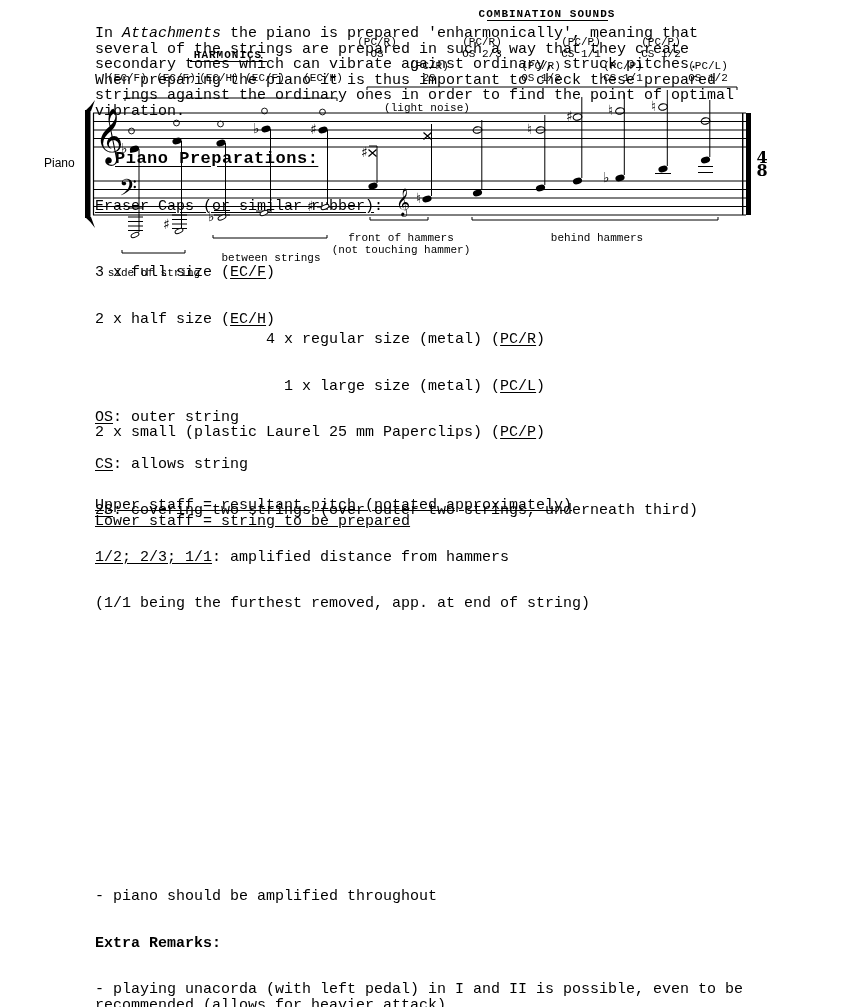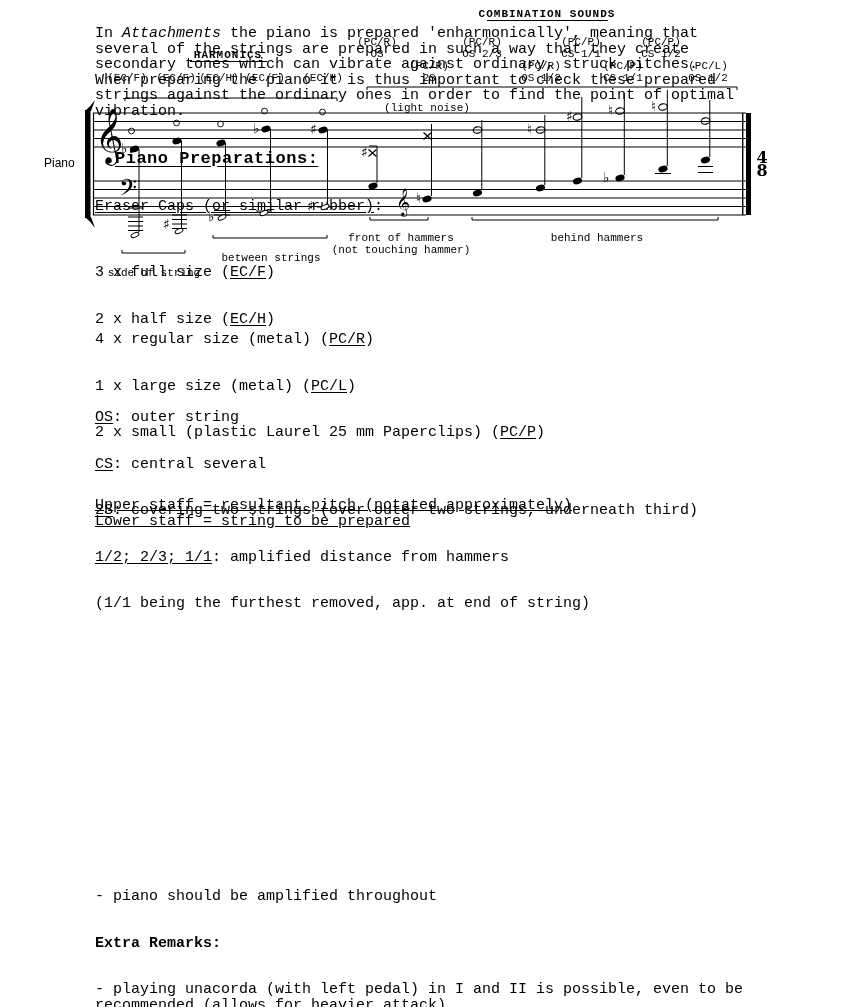--- a/index.html
+++ b/index.html
@@ -36,29 +36,29 @@
 vibration.</span></div>
 
   <div class="block h1" style="left:95px; top:151px;margin-left:20px;">Piano Preparations:</div>
 
   <div class="block" style="left:95px; top:199px;"><span class="u">Eraser Caps (or similar rubber)</span><span>:</span></div>
   <div class="block" style="left:95px; top:234px;">
     <div class="line"><span>3 x full size (</span><span class="u">EC/F</span><span>)</span></div>
     <div class="line"><span>2 x half size (</span><span class="u">EC/H</span><span>)</span></div>
   </div>
 
-  <div class="block" style="left:95px; top:301px;">
+  <div class="block" style="left:95px; top:301px;text-align:right;">
     <div class="line"><span>4 x regular size (metal) (</span><span class="u">PC/R</span><span>)</span></div>
     <div class="line"><span>1 x large size (metal) (</span><span class="u">PC/L</span><span>)</span></div>
     <div class="line"><span>2 x small (plastic Laurel 25 mm Paperclips) (</span><span class="u">PC/P</span><span>)</span></div>
   </div>
 
   <div class="block" style="left:95px; top:379px;">
     <div class="line"><span class="u">OS</span><span>: outer string</span></div>
-    <div class="line"><span class="u">CS</span><span>: central several</span></div>
+    <div class="line"><span class="u">CS</span><span>: allows string</span></div>
     <div class="line"><span class="u">2S</span><span>: covering two strings (over outer two strings, underneath third)</span></div>
     <div class="line"><span class="u">1/2; 2/3; 1/1</span><span>: amplified distance from hammers</span></div>
     <div class="line">(1/1 being the furthest removed, app. at end of string)</div>
   </div>
 
   <div class="block" style="left:95px; top:498px;text-decoration:underline;">Upper staff = resultant pitch (notated approximately)
 Lower staff = string to be prepared</div>
 
   <svg class="score-svg" width="850" height="290" viewBox="0 0 850 290">
 

